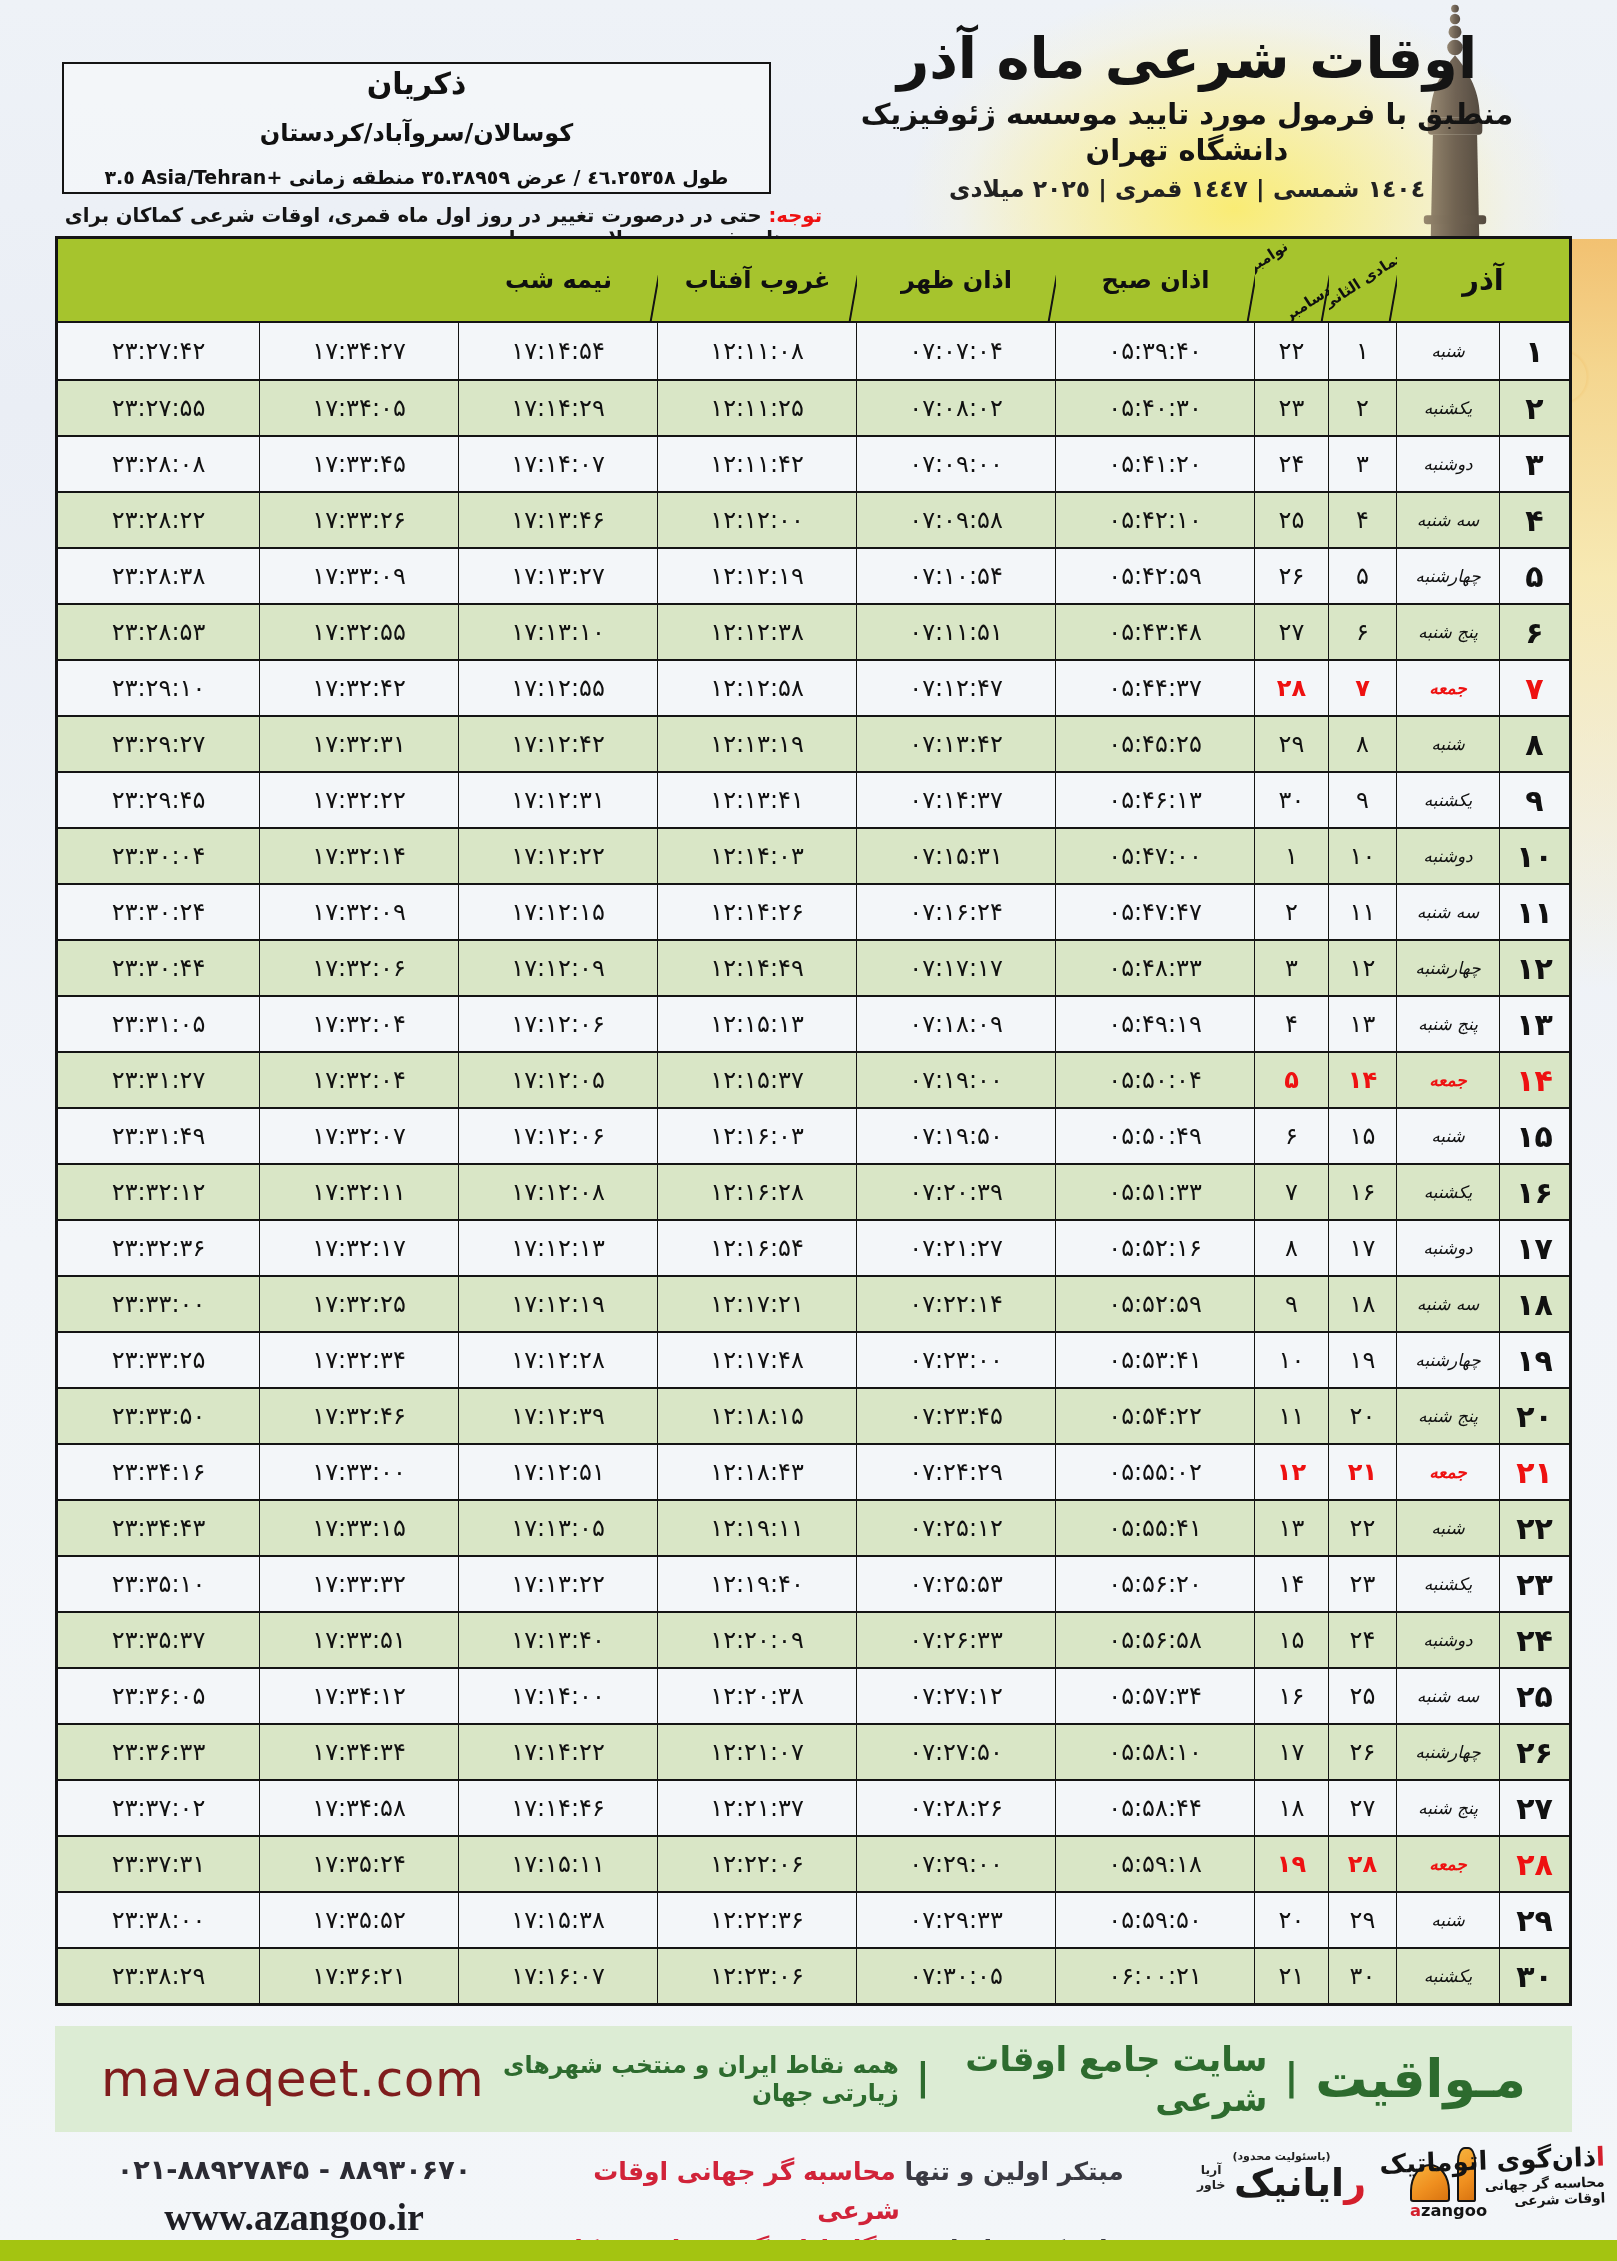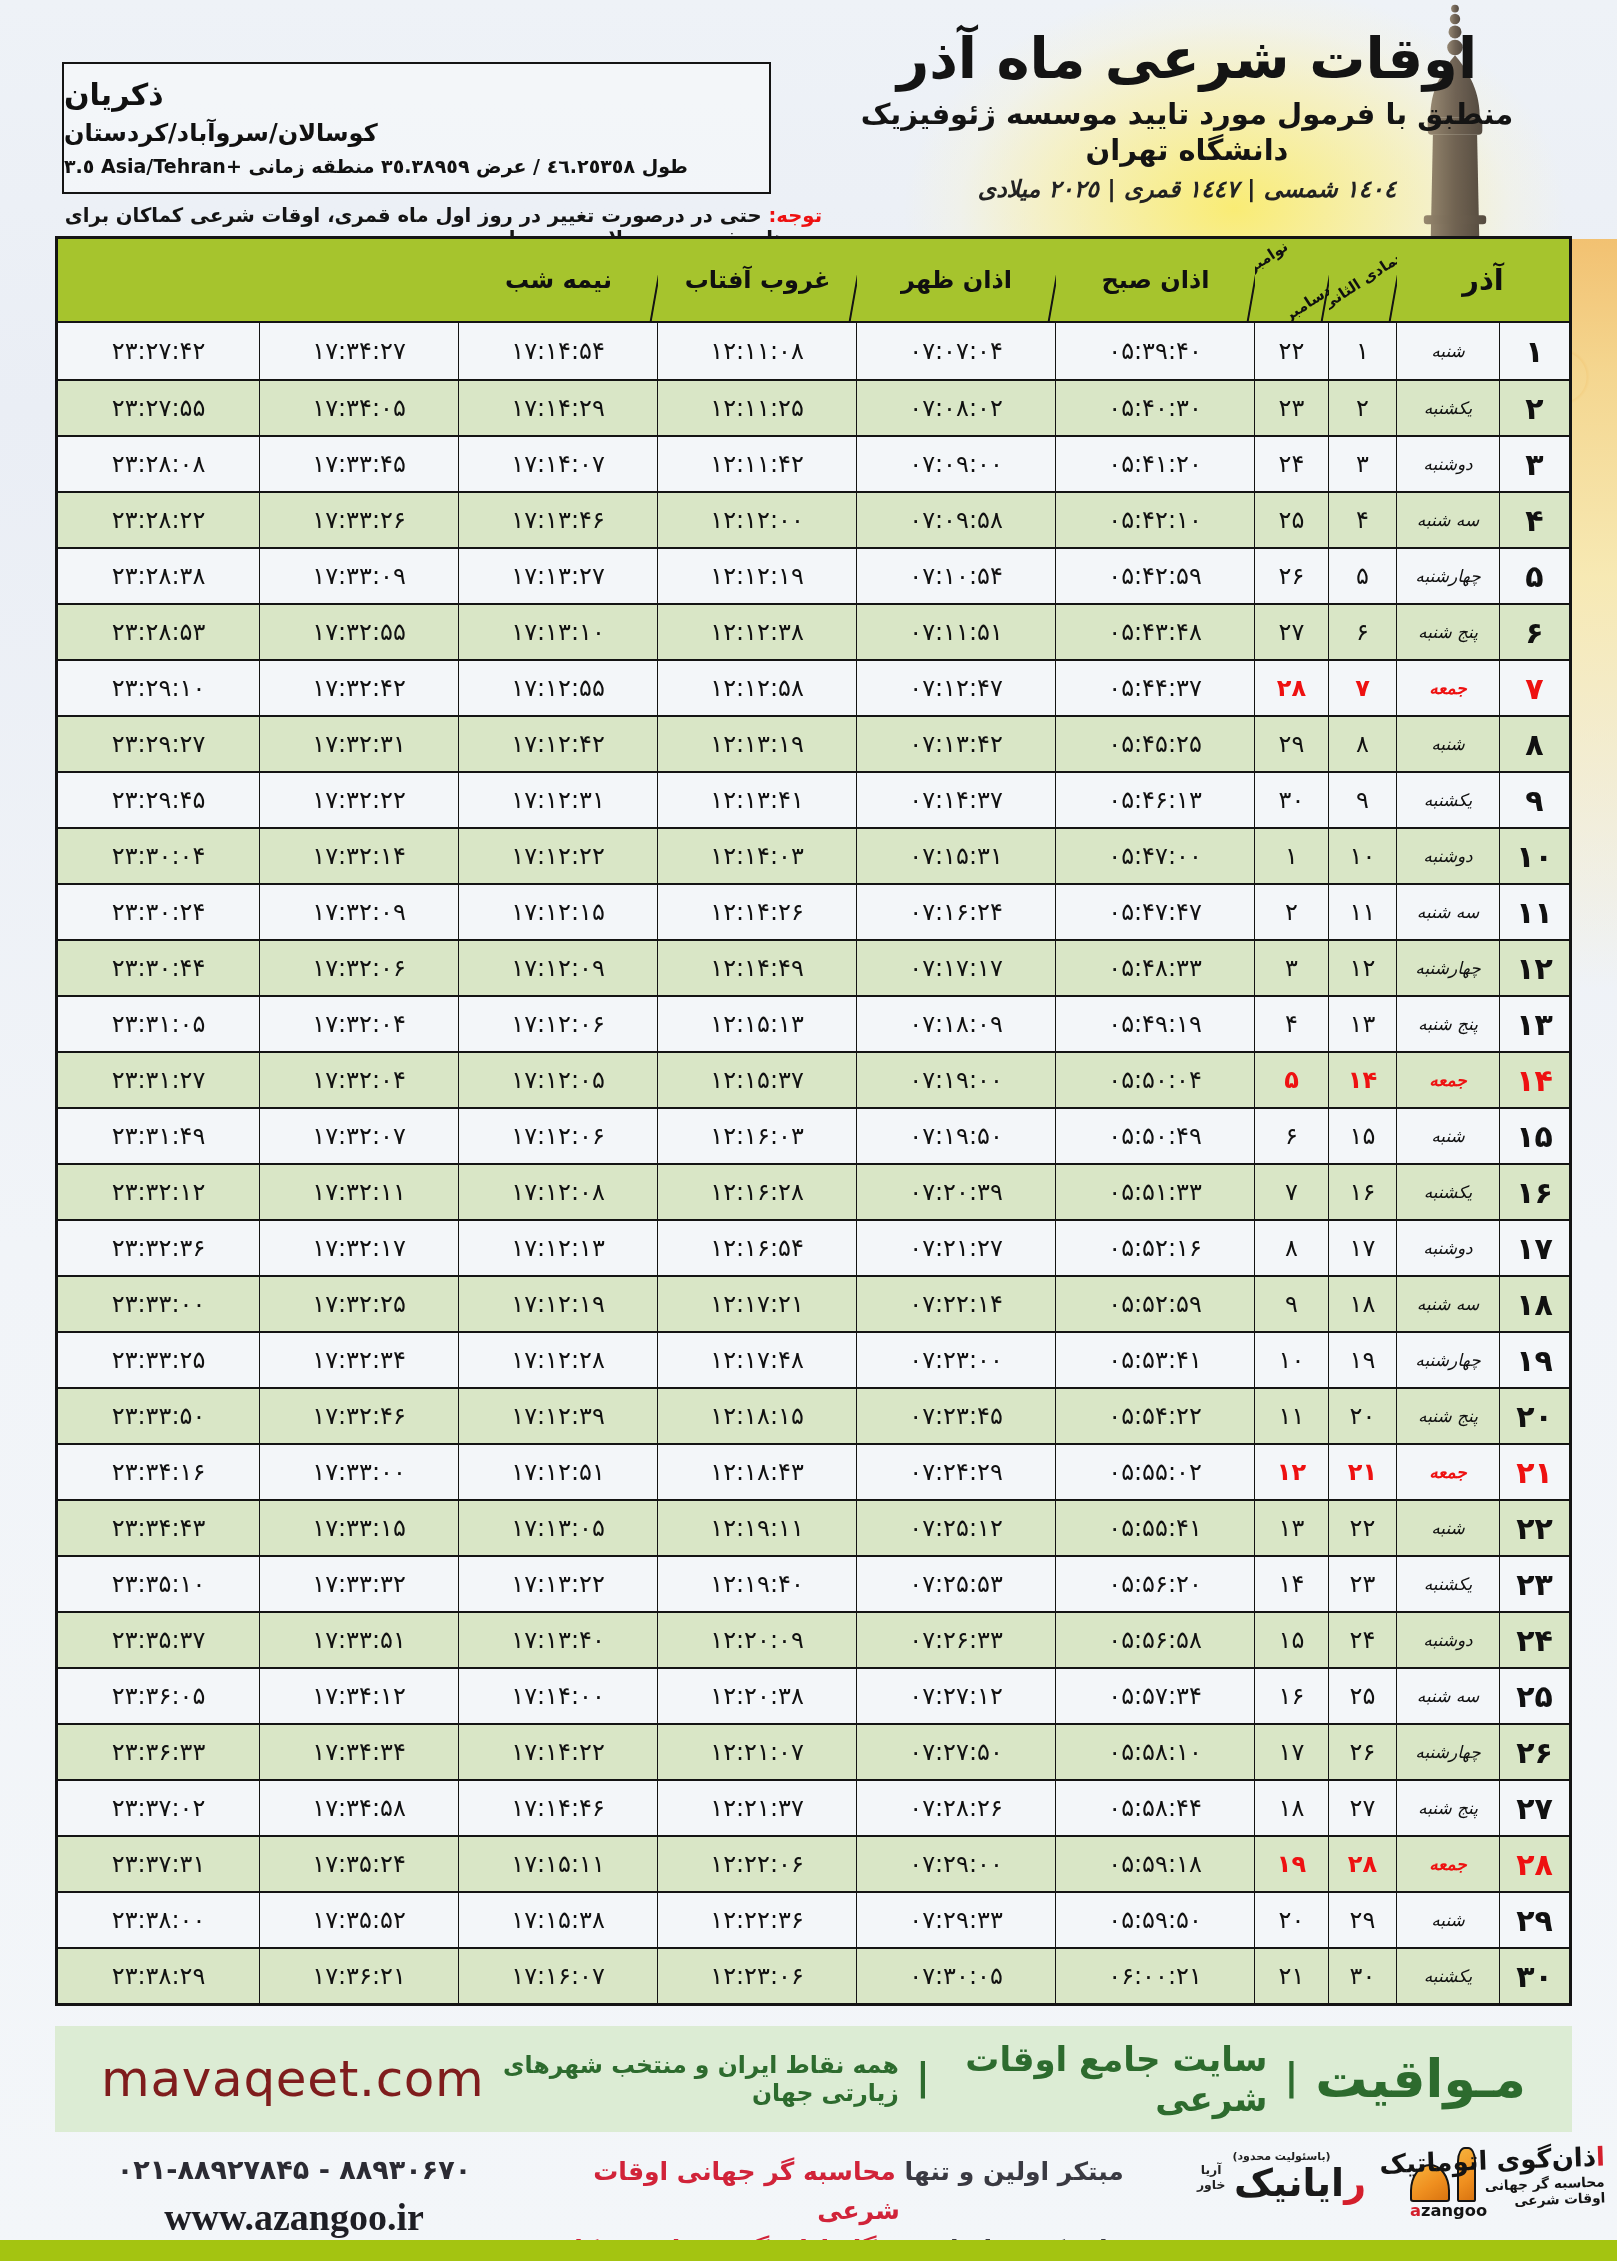--- a/index.html
+++ b/index.html
@@ -13,29 +13,29 @@
     background:radial-gradient(ellipse 404px 274px at 58% 42%, rgba(250,236,110,.95), rgba(251,240,160,.55) 48%, rgba(251,244,200,.25) 68%, transparent 82%); }
   .art-rings { position:absolute; right:6.5px; top:326px; width:170px; height:170px; pointer-events:none; opacity:.45;
     background:radial-gradient(circle 39px at 70% 30%, transparent 25px, #e08b3c 26px, transparent 29px),
                radial-gradient(circle 26px at 25% 70%, transparent 14.4px, #d98a3f 15.7px, transparent 18px); }
   .art-strip { position:absolute; right:0; top:239px; width:48px; height:750px; pointer-events:none; opacity:.85;
     background:linear-gradient(180deg,#f3b95a 0%, #f6d27e 18%, #f9e8a8 45%, rgba(250,238,185,0) 100%); }
   .minaret { position:absolute; right:98px; top:0; height:450px; width:130px; pointer-events:none; opacity:.88; }
 
   
   .loc-box { position:absolute; left:62px; top:62px; width:709px; height:132px; border:2.6px solid #141414;
-    display:flex; flex-direction:column; align-items:flex-end; justify-content:center; gap:10px; background:rgba(248,250,252,.55); }
+    display:flex; flex-direction:column; align-items:center; justify-content:center; gap:21px; background:rgba(248,250,252,.55); }
   .loc-name { font-size:30px; font-weight:bold; color:#111; line-height:1.05; }
   .loc-region { font-size:24px; font-weight:bold; color:#111; line-height:1.05; }
   .loc-coords { font-size:19px; font-weight:bold; color:#111; line-height:1.1; }
 
   .title-block { position:absolute; right:46px; top:23.5px; width:770px; text-align:center; }
   .main-title { font-size:56px; font-weight:bold; color:#141414; line-height:1.25; }
   .sub-title  { font-size:29px; font-weight:bold; color:#141414; line-height:1.25; margin-top:2.6px; }
-  .date-line  { font-size:23.5px; font-weight:bold; color:#222; margin-top:6.5px;font-style:italic; }
+  .date-line  { font-size:23.5px; font-weight:bold; color:#222; margin-top:6.5px; }
 
   .note-line { position:absolute; left:46px; top:204px; width:776px; text-align:right; font-size:19.6px; font-weight:bold; color:#141414; }
   .note-label { color:#ee1111; }
 
   
   .ptable { position:absolute; left:55px; top:236px; width:1517px; border:3.3px solid #141414; background:#141414; }
   .trow { display:grid; grid-template-columns:69px 103px 68px 74px 199px 199px 199px 199px 199px 1fr; direction:rtl; }
   .trow > .c { display:flex; align-items:center; justify-content:center; overflow:hidden; }
   .trow > .c:not(:first-child) { border-inline-start:1.3px solid #141414; }
 

